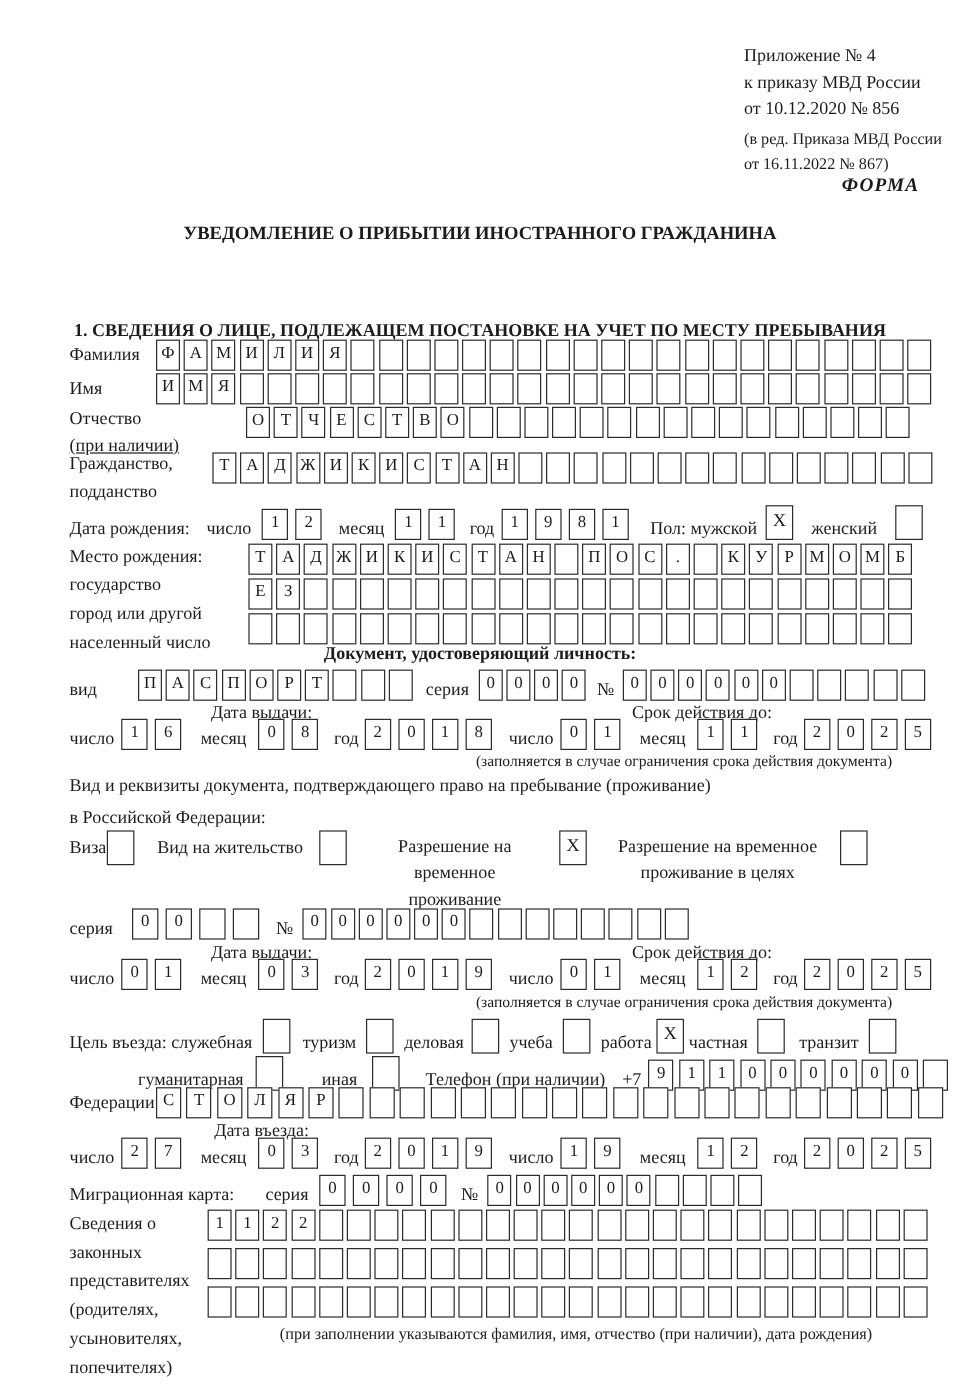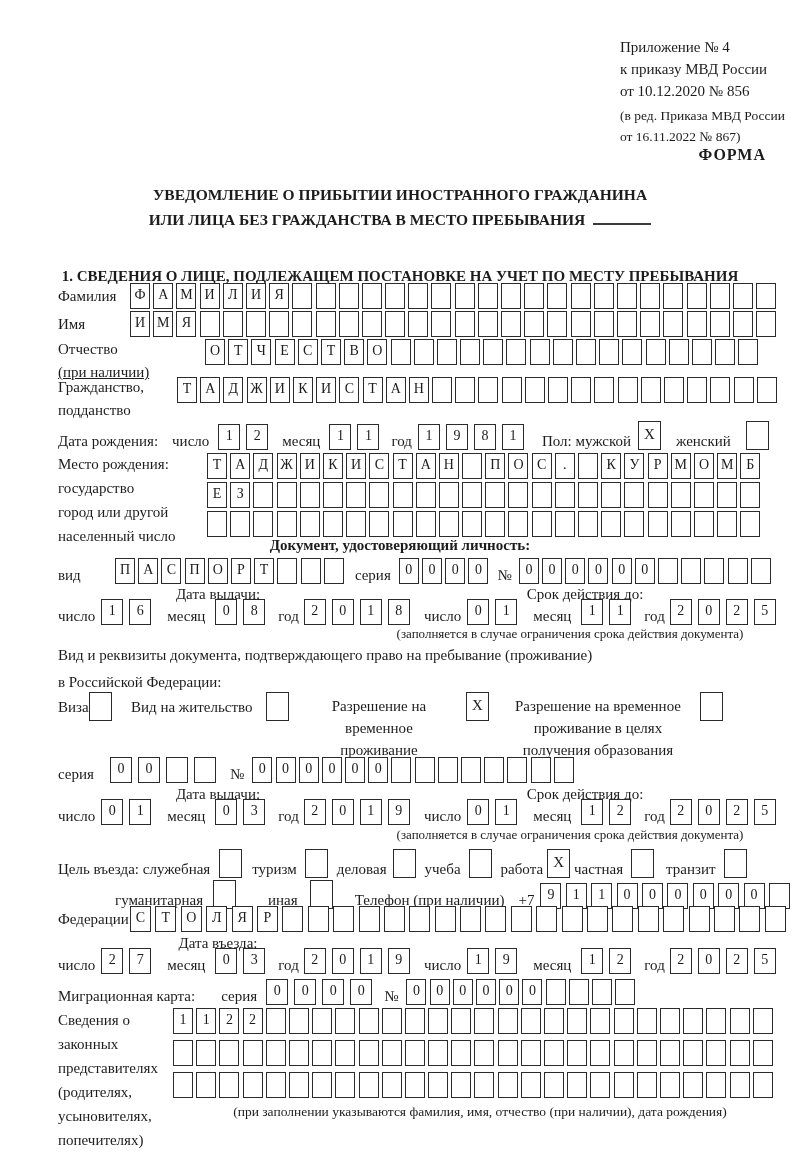--- a/index.html
+++ b/index.html
@@ -6,21 +6,21 @@
   .page{
     position:relative;width:800px;height:1163px;background:#ffffff;
     font-family:"Liberation Serif","DejaVu Serif",serif;color:#1c1c1c;
     overflow:hidden;
   }
   .abs{position:absolute;}
   .lbl{position:absolute;font-size:15px;white-space:nowrap;}
   .b{font-weight:bold;}
   .small{font-size:13px;}
   .ctr{text-align:center;}
-  .rt{text-align:right;}
+  .rt{text-align:right;font-style:italic;}
   .frow{position:absolute;display:flex;align-items:flex-end;white-space:nowrap;font-size:15px;}
   .cells{display:flex;}
   .cell{
     display:inline-block;box-sizing:border-box;
     width:20px;height:26px;border:1.8px solid #2b2b2b;margin-right:3.2px;
     text-align:center;font-size:14px;line-height:22px;background:#fff;
   }
   .cells.d .cell{width:22px;margin-right:6px;}
   .cells.w .cell{width:21px;margin-right:4.4px;}
   .box{
@@ -45,21 +45,20 @@
     <div>от 10.12.2020 № 856</div>
     <div class="g2">
       <div>(в ред. Приказа МВД России</div>
       <div>от 16.11.2022 № 867)</div>
     </div>
   </div>
   <div class="abs b rt" style="left:620px;top:146px;width:146px;font-size:16px;letter-spacing:1px;">ФОРМА</div>
 
   <div class="abs ctr b" style="left:40px;top:182px;width:720px;font-size:15.5px;line-height:25px;">
     <div>УВЕДОМЛЕНИЕ О ПРИБЫТИИ ИНОСТРАННОГО ГРАЖДАНИНА</div>
-    <div><span>ИЛИ ЛИЦА БЕЗ ГРАЖДАНСТВА В МЕСТО ПРЕБЫВАНИЯ</span><span class="blankline"></span></div>
   </div>
 
   <div class="abs ctr b" style="left:0;top:238px;width:800px;font-size:15px;margin-top:30px;">1. СВЕДЕНИЯ О ЛИЦЕ, ПОДЛЕЖАЩЕМ ПОСТАНОВКЕ НА УЧЕТ ПО МЕСТУ ПРЕБЫВАНИЯ</div>
 
   <span class="lbl" style="left:58px;top:288px;">Фамилия</span>
   <div class="cells abs" style="left:130px;top:283px;">
       <span class="cell">Ф</span>
       <span class="cell">А</span>
       <span class="cell">М</span>
       <span class="cell">И</span>
@@ -379,21 +378,20 @@
   <span class="lbl" style="left:131px;top:699px;">Вид на жительство</span>
   <span class="box abs" style="left:266px;top:692px;"></span>
   <div class="cap" style="left:298px;top:695px;width:162px;">
     <span>Разрешение на временное</span>
     <span>проживание</span>
   </div>
   <span class="box abs" style="left:466px;top:692px;">X</span>
   <div class="cap" style="left:503px;top:695px;width:190px;">
     <span>Разрешение на временное</span>
     <span>проживание в целях</span>
-    <span>получения образования</span>
   </div>
   <span class="box abs" style="left:700px;top:692px;"></span>
 
   <div class="frow" style="left:58px;top:757px;">
     <span style="width:52px;">серия</span>
     <span class="cells d">
         <span class="cell">0</span>
         <span class="cell">0</span>
         <span class="cell"></span>
         <span class="cell"></span>

